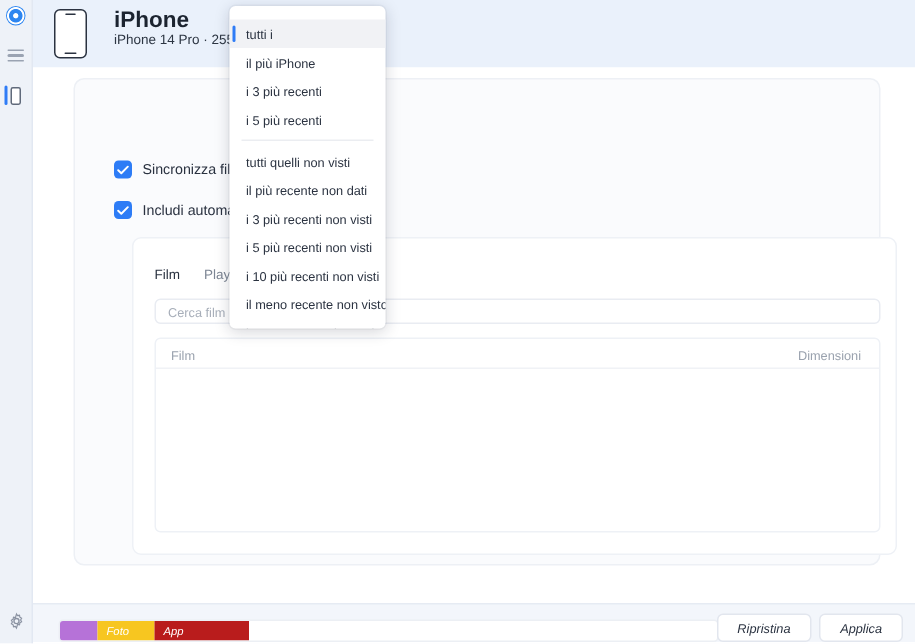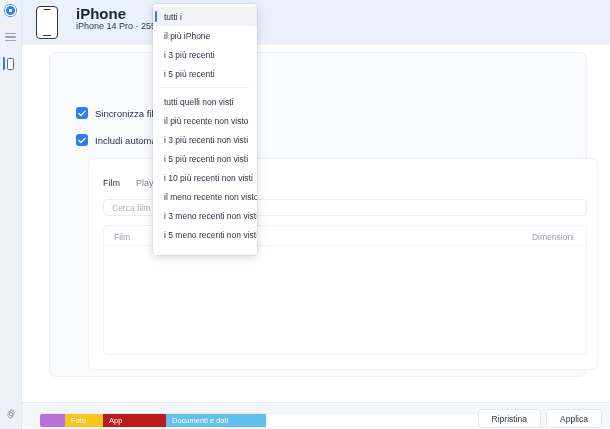--- a/index.html
+++ b/index.html
@@ -156,26 +156,26 @@
     position: absolute; top: 6px;
     font-size: 8.5px; color: #9aa2ae;
   }
   .th-film { left: 10px; }
   .th-size { right: 12px; }
   .tbody { height: 108px; }
 
   
   .dropdown {
     position: absolute; left: 153px; top: 4px;
-    width: 104px; height: 251px;
+    width: 104px; height: 215px;
     background: #ffffff;
     border-radius: 4px;
     box-shadow: 0 2px 10px rgba(20,30,50,.18), 0 0 0 1px rgba(20,30,50,.04);
     z-index: 40;
-    padding: 3px 0;
+    padding: 9px 0;
     overflow: hidden;
   }
   .dd-item {
     position: relative;
     height: 19px;
     display: flex; align-items: center;
     padding-left: 11px;
     font-size: 8.5px; color: #2a3240;
     white-space: nowrap;
   }
@@ -187,20 +187,21 @@
   .dd-sep {
     height: 1px; margin: 4px 8px; background: #ebedf1;
   }
 
   
   .bottom {
     position: absolute; left: 22px; top: 402px;
     width: 588px; height: 26px;
     background: #f3f6fb;
     border-top: 1px solid #e6ebf3;
+    font-style: italic;
   }
   .storage {
     position: absolute; left: 17px; top: 10px;
     width: 440px; height: 15px;
     display: flex;
     border-radius: 3px; overflow: hidden;
     background: #ffffff;
     border: 1px solid #eceff4;
   }
   .seg {
@@ -305,33 +306,32 @@
     </div>
   </div>
 
   <div class="dropdown">
     <div class="dd-item sel">tutti i</div>
     <div class="dd-item">il più iPhone</div>
     <div class="dd-item">i 3 più recenti</div>
     <div class="dd-item">i 5 più recenti</div>
     <div class="dd-sep"></div>
     <div class="dd-item">tutti quelli non visti</div>
-    <div class="dd-item">il più recente non visto</div>
+    <div class="dd-item">il più recente non dati</div>
     <div class="dd-item">i 3 più recenti non visti</div>
     <div class="dd-item">i 5 più recenti non visti</div>
     <div class="dd-item">i 10 più recenti non visti</div>
     <div class="dd-item">il meno recente non visto</div>
     <div class="dd-item">i 3 meno recenti non visti</div>
     <div class="dd-item">i 5 meno recenti non visti</div>
   </div>
 
   <div class="bottom">
     <div class="storage">
       <div class="seg" style="width:25px;background:#b672d8"></div>
       <div class="seg" style="width:38px;background:#f7c620">Foto</div>
       <div class="seg" style="width:63px;background:#b91c1c">App</div>
-      <div class="seg" style="width:100px;background:#62c0ee">Documenti e dati</div>
     </div>
     <div class="btn btn-app">Applica</div>
     <div class="btn btn-rip">Ripristina</div>
   </div>
 
 </div>
 
 </body></html>

